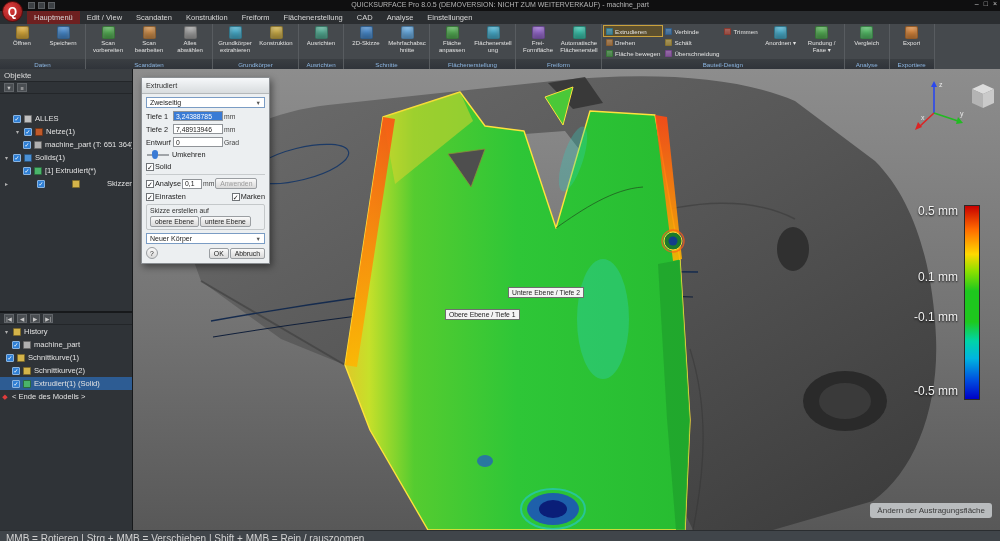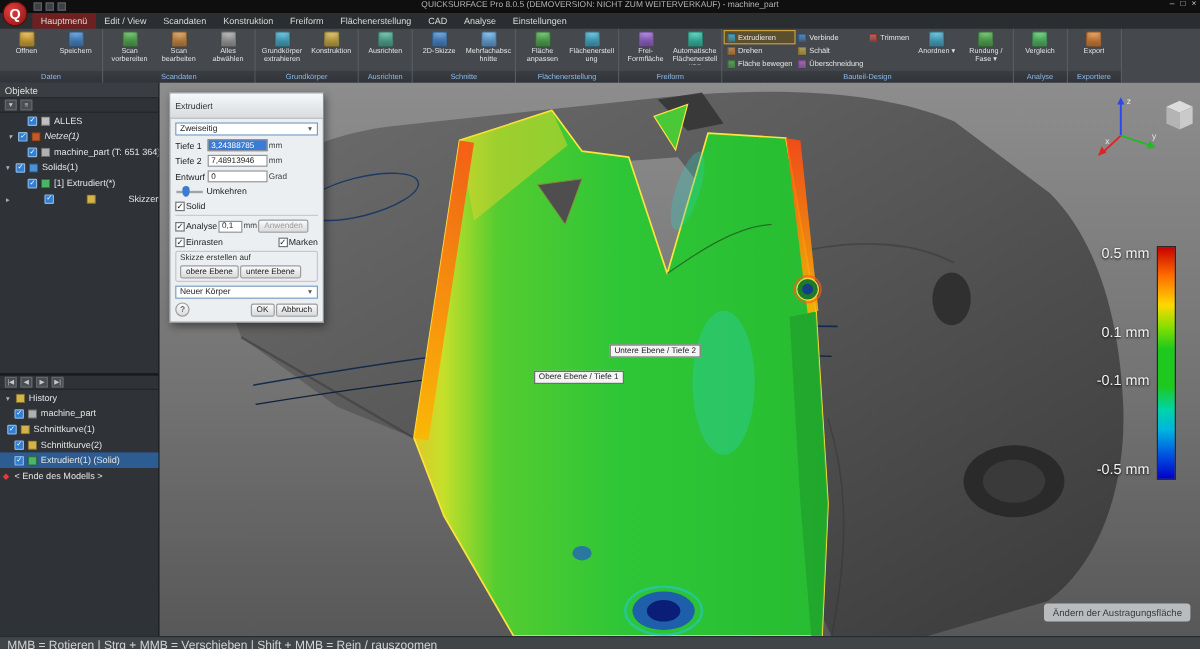--- a/index.html
+++ b/index.html
@@ -59,21 +59,21 @@
   #axiswidget{position:absolute;right:6px;top:6px;z-index:5;}
 
   
   #colorbar-wrap{position:absolute;right:20px;top:136px;width:82px;height:195px;z-index:5;}
   #colorbar{position:absolute;right:0;top:0;width:16px;height:195px;border:1px solid #2a2a2a;
     background:linear-gradient(180deg,#c80000 0%,#ff6a00 12%,#ffd800 25%,#8ae000 34%,#1ec81e 44%,#1ec81e 60%,#00d4a8 70%,#00b4e0 79%,#0050e0 90%,#0000c8 100%);}
   .cblabel{position:absolute;right:22px;transform:translateY(-50%);color:#f2f2f2;font-size:12px;text-shadow:0 1px 2px #000;white-space:nowrap;}
 
   
   #dialog{position:absolute;left:141px;top:77px;width:129px;background:#eceff1;border:1px solid #8a8e92;box-shadow:2px 3px 7px rgba(0,0,0,.45);z-index:20;font-size:7.3px;color:#222;}
-  .dlg-title{height:21px;background:linear-gradient(#f6f8fa,#d8dcde);border-bottom:1px solid #b4b8ba;display:flex;align-items:center;padding:0 4px;color:#333;}
+  .dlg-title{height:16px;background:linear-gradient(#f6f8fa,#d8dcde);border-bottom:1px solid #b4b8ba;display:flex;align-items:center;padding:0 4px;color:#333;}
   .dlg-body{padding:3px 4px 4px;display:flex;flex-direction:column;gap:3px;}
   .dlg-select{height:11px;background:#fff;border:1px solid #7a9cc4;display:flex;align-items:center;justify-content:space-between;padding:0 3px;font-size:7px;}
   .dlg-select .arrow{font-size:5.5px;color:#555;}
   .frow{display:flex;align-items:center;gap:1px;}
   .flabel{width:26px;flex:0 0 auto;}
   .finput{width:50px;height:10px;background:#fff;border:1px solid #909498;font-size:6.8px;display:flex;align-items:center;padding:0 2px;overflow:hidden;}
   .finput.selhl{background:#3a7bd5;color:#fff;}
   .finput.small{width:20px;}
   .funit{font-size:6.8px;color:#444;}
   .slider{width:22px;height:2px;background:#a0a4a8;position:relative;margin:0 2px 0 1px;flex:0 0 auto;}
@@ -283,27 +283,27 @@
 <div id="leftpanel">
   <div id="objects-section">
     <div class="panel-header">
       <span>Objekte</span>
     </div>
     <div class="panel-tools" id="objects-tools">
         <span class="tool-ic">▼</span>
         <span class="tool-ic">≡</span>
       </div>
     <div class="tree" id="objects-tree">
-        <div class="trow" style="padding-left: 13px;">
+        <div class="trow" style="padding-left: 3px; margin-top: 18px;">
           <span class="tw"></span>
           <span class="cbx-t">✓</span>
           <span class="iic" style="background: rgb(192, 192, 192);"></span>
           <span>ALLES</span>
         </div>
-        <div class="trow" style="padding-left: 5px; font-style: italic;">
+        <div class="trow" style="padding-left: 14px;">
           <span class="tw">▾</span>
           <span class="cbx-t">✓</span>
           <span class="iic" style="background: rgb(192, 90, 42);"></span>
           <span>Netze(1)</span>
         </div>
         <div class="trow" style="padding-left: 13px;">
           <span class="tw"></span>
           <span class="cbx-t">✓</span>
           <span class="iic" style="background: rgb(176, 176, 176);"></span>
           <span>machine_part (T: 651 364)</span>

